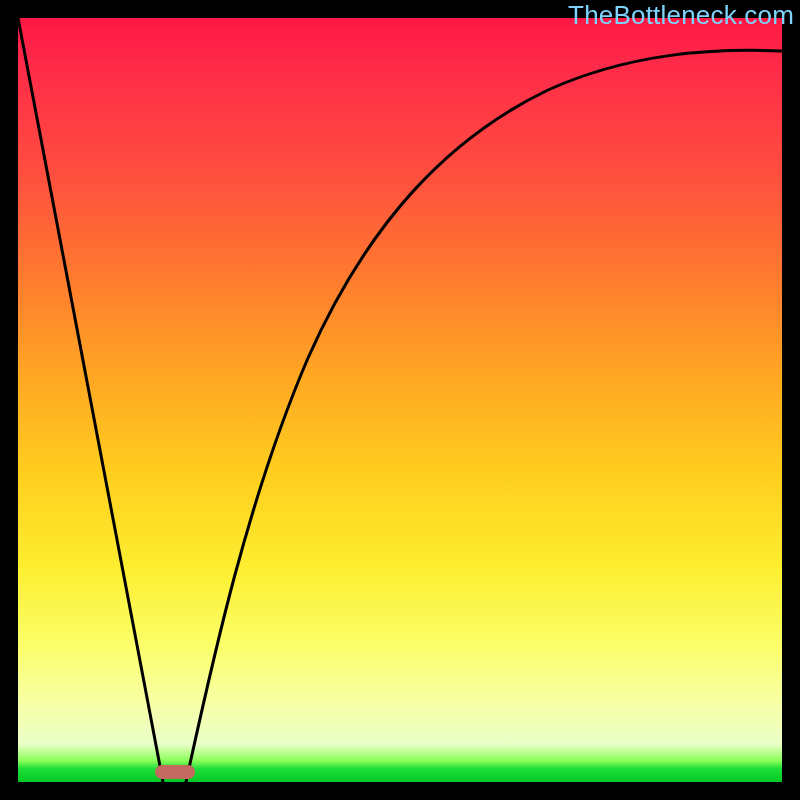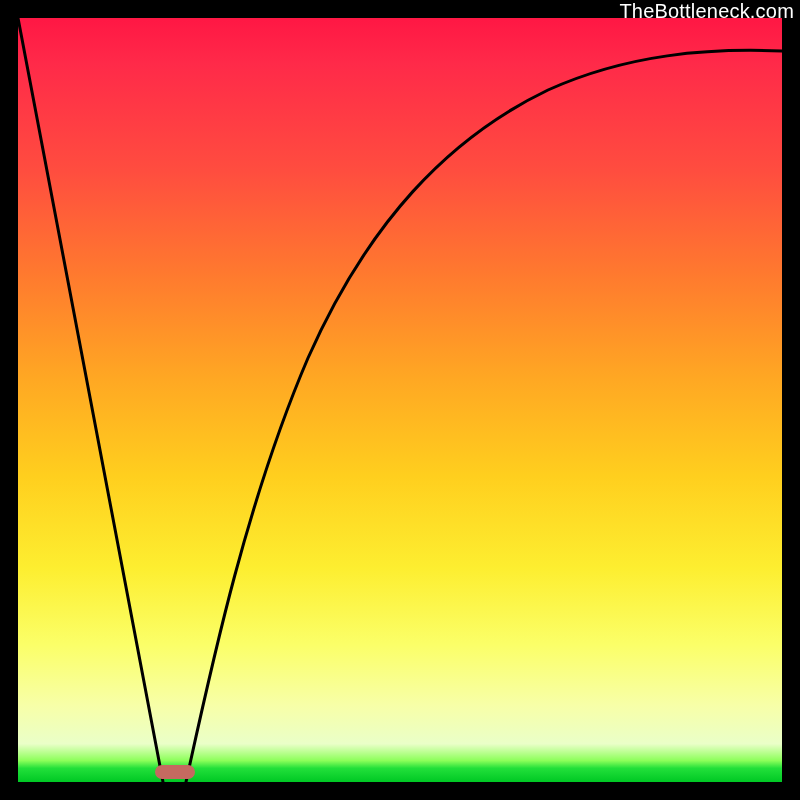--- a/index.html
+++ b/index.html
@@ -45,22 +45,22 @@
     position: absolute;
     left: 0;
     top: 0;
     width: 764px;
     height: 764px;
   }
   .attribution {
     position: absolute;
     top: 0;
     right: 6px;
-    color: #ffffff;
-    font-size: 20px;
+    color: #7dd3fc;
+    font-size: 26px;
     font-weight: 500;
     letter-spacing: 0.2px;
   }
   .marker {
     position: absolute;
     background: #c56a60;
     border-radius: 7px;
     height: 14px;
   }
 </style>

